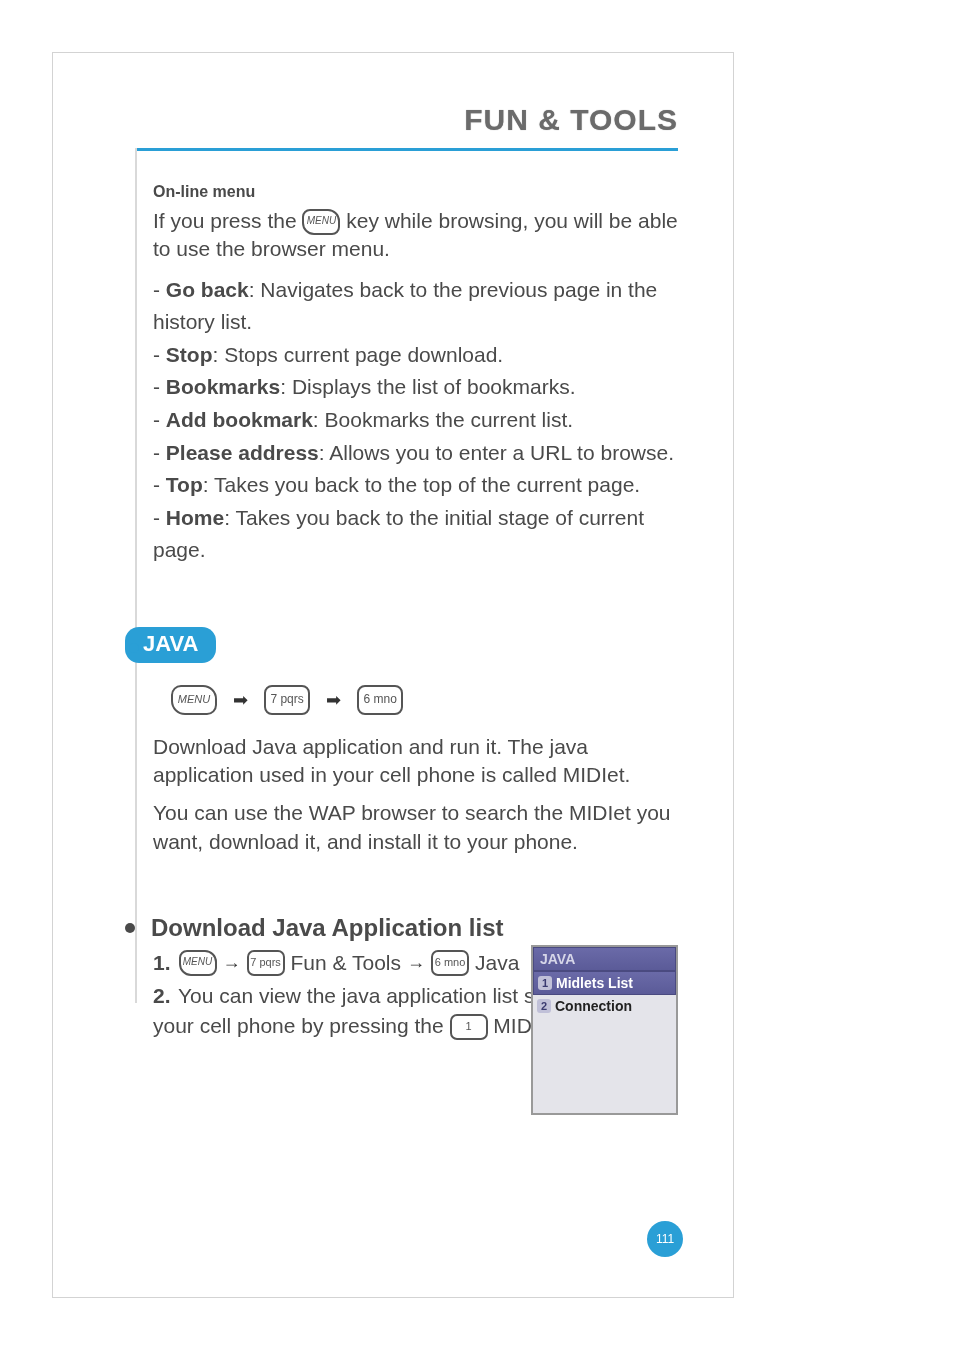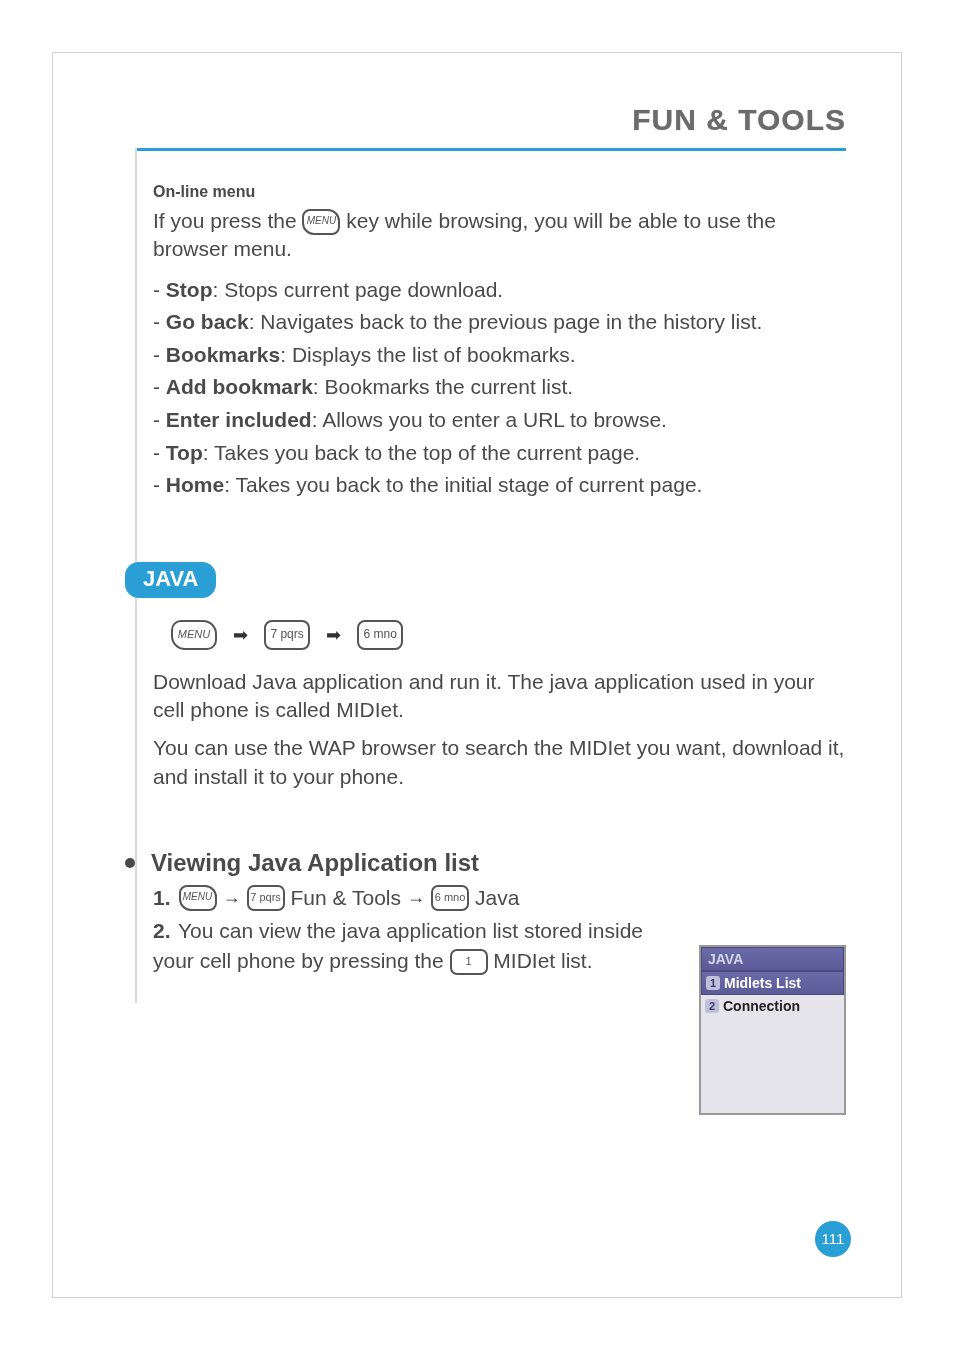--- a/index.html
+++ b/index.html
@@ -9,21 +9,21 @@
     height: 1350px;
     background: #ffffff;
     font-family: "Myriad Pro", "Segoe UI", "Optima", "Lucida Grande", Arial, sans-serif;
     color: #3a3a3a;
     position: relative;
   }
   .page {
     position: absolute;
     top: 52px;
     left: 52px;
-    width: 850px;
+    width: 682px;
     height: 1246px;
     border: 1px solid #d3d3d3;
     box-sizing: border-box;
   }
   .header {
     position: absolute;
     top: 50px;
     left: 0;
     right: 55px;
     text-align: right;
@@ -224,21 +224,21 @@
 
   .page-num {
     position: absolute;
     bottom: 40px;
     right: 50px;
     width: 36px;
     height: 36px;
     border-radius: 50%;
     background: #2a9fd6;
     color: #fff;
-    font-size: 15px;
+    font-size: 12px;
     line-height: 36px;
     text-align: center;
   }
 </style>
 </head>
 <body>
 
 <div class="page">
 
   <div class="header">
@@ -249,25 +249,25 @@
 
   <div class="content">
 
     <div class="section-title">On-line menu</div>
     <div class="body-text">
       <span>If you press the </span>
       <span class="inline-key menu">MENU</span>
       <span> key while browsing, you will be able to use the browser menu.</span>
     </div>
     <div class="list">
+      <div class="list-row">- <span class="bold">Go back</span><span>: Navigates back to the previous page in the history list.</span></div>
       <div class="list-row">- <span class="bold">Stop</span><span>: Stops current page download.</span></div>
-      <div class="list-row">- <span class="bold">Go back</span><span>: Navigates back to the previous page in the history list.</span></div>
       <div class="list-row">- <span class="bold">Bookmarks</span><span>: Displays the list of bookmarks.</span></div>
       <div class="list-row">- <span class="bold">Add bookmark</span><span>: Bookmarks the current list.</span></div>
-      <div class="list-row">- <span class="bold">Enter included</span><span>: Allows you to enter a URL to browse.</span></div>
+      <div class="list-row">- <span class="bold">Please address</span><span>: Allows you to enter a URL to browse.</span></div>
       <div class="list-row">- <span class="bold">Top</span><span>: Takes you back to the top of the current page.</span></div>
       <div class="list-row">- <span class="bold">Home</span><span>: Takes you back to the initial stage of current page.</span></div>
     </div>
 
     <div style="position:relative;">
       <div class="java-dot" style="top:76px;"></div>
       <div class="java-box">JAVA</div>
     </div>
 
     <div class="key-seq">
@@ -276,21 +276,21 @@
       <span class="key-btn">7 pqrs</span>
       <span class="arrow">➡</span>
       <span class="key-btn">6 mno</span>
     </div>
 
     <div class="body-text">Download Java application and run it. The java application used in your cell phone is called MIDIet.</div>
     <div class="body-text">You can use the WAP browser to search the MIDIet you want, download it, and install it to your phone.</div>
 
     <div class="viewing-row">
       <div class="bullet"></div>
-      <div class="viewing-title">Viewing Java Application list</div>
+      <div class="viewing-title">Download Java Application list</div>
     </div>
 
     <div class="steps">
       <div class="step-row">
         <span class="step-num">1.</span>
         <span class="inline-key menu">MENU</span>
         <span class="thin-arrow">→</span>
         <span class="inline-key">7 pqrs</span>
         <span>Fun &amp; Tools</span>
         <span class="thin-arrow">→</span>

